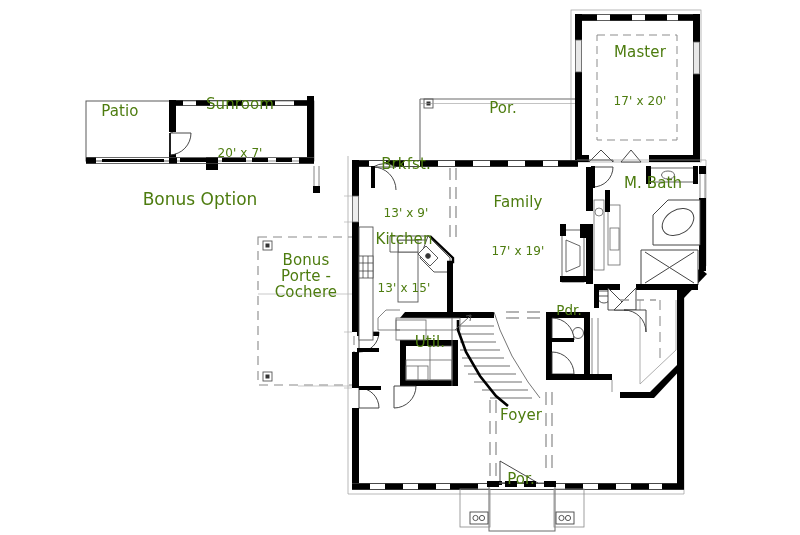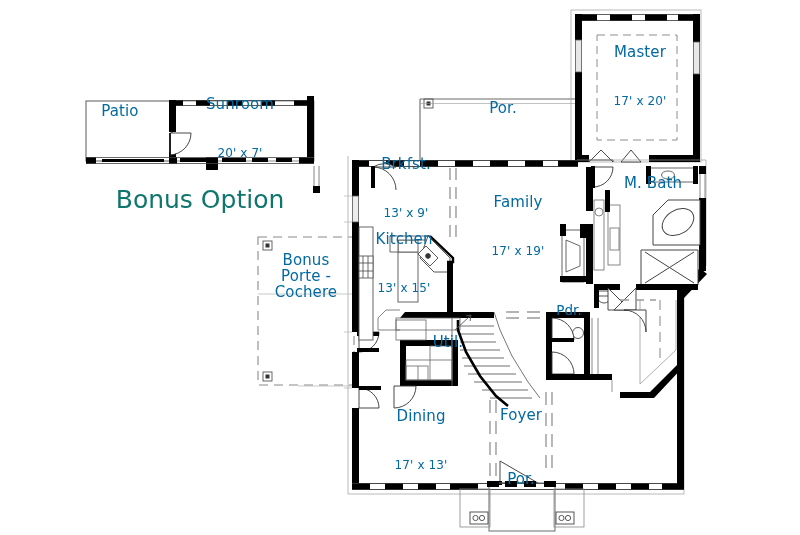--- a/index.html
+++ b/index.html
@@ -21,41 +21,41 @@
   #plan-svg {
     position: absolute;
     left: 0;
     top: 0;
     width: 800px;
     height: 535px;
   }
   .room-label {
     position: absolute;
     text-align: center;
-    color: #0369a1;
+    color: #4d7c0f;
     line-height: 1.06;
     white-space: pre;
     transform: translate(-50%, -50%);
     pointer-events: none;
   }
   .room-label .rm-name {
     display: block;
     font-size: 15px;
     letter-spacing: 0.1px;
   }
   .room-label .rm-dim {
     display: block;
     font-size: 12px;
     letter-spacing: 0.1px;
   }
   .caption-label {
     position: absolute;
     text-align: center;
-    color: #0f766e;
-    font-size: 25px;
+    color: #4d7c0f;
+    font-size: 17px;
     transform: translate(-50%, -50%);
     white-space: pre;
     pointer-events: none;
   }
   .sz-sm .rm-name { font-size: 13.5px; }
 </style>
 </head>
 <body>
 
 <div id="plan-root">
@@ -575,29 +575,25 @@
     <span class="rm-dim"></span>
   </div>
 
   <div class="room-label" style="left:306px; top:294px;">
     <span class="rm-name">Bonus
 Porte -
 Cochere</span>
     <span class="rm-dim"></span>
   </div>
 
-  <div class="room-label" style="left:448px; top:360px;">
+  <div class="room-label" style="left:430px; top:360px;">
     <span class="rm-name">Util.</span>
     <span class="rm-dim"></span>
   </div>
 
-  <div class="room-label" style="left:421px; top:440px;">
-    <span class="rm-name">Dining</span>
-    <span class="rm-dim">17' x 13'</span>
-  </div>
 
   <div class="room-label" style="left:521px; top:433px;">
     <span class="rm-name">Foyer</span>
     <span class="rm-dim"></span>
   </div>
 
 
   <div class="room-label" style="left:521px; top:497px;">
     <span class="rm-name">Por.</span>
     <span class="rm-dim"></span>

